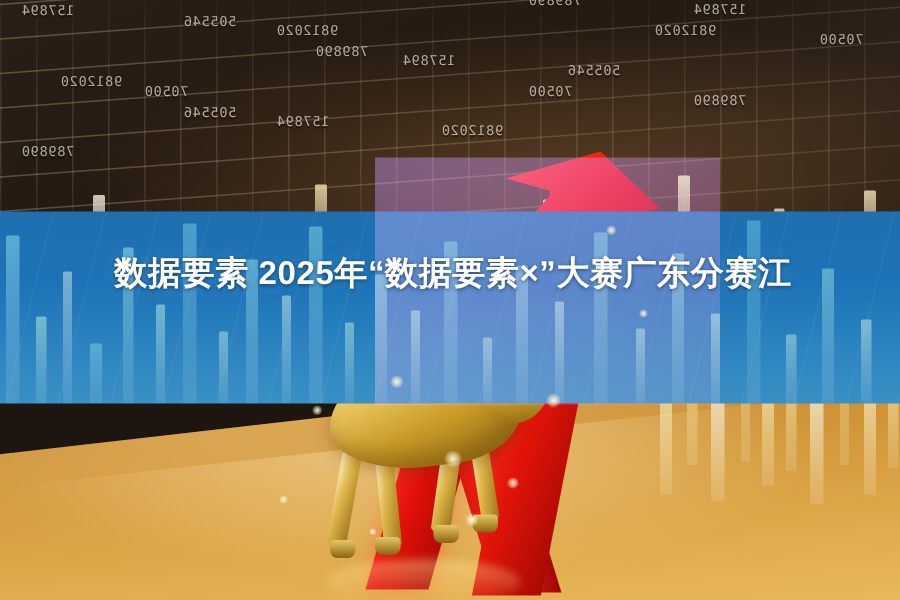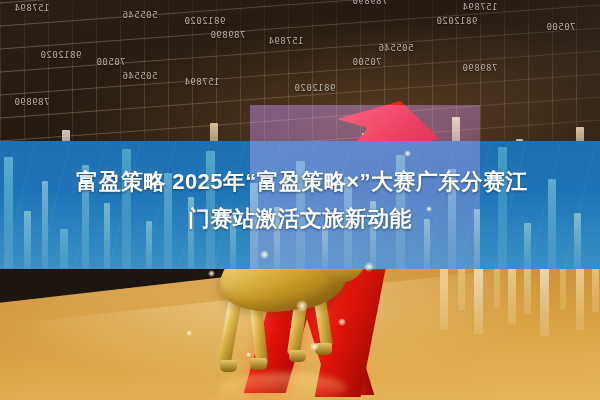--- a/index.html
+++ b/index.html
@@ -329,17 +329,16 @@
       <div class="bokeh" style="left: 338px; top: 318px; width: 8px; height: 8px;"></div>
       <div class="bokeh" style="left: 186px; top: 330px; width: 6px; height: 6px;"></div>
       <div class="bokeh" style="left: 364px; top: 262px; width: 10px; height: 10px;"></div>
       <div class="bokeh" style="left: 404px; top: 150px; width: 7px; height: 7px;"></div>
       <div class="bokeh" style="left: 426px; top: 206px; width: 6px; height: 6px;"></div>
       <div class="bokeh" style="left: 310px; top: 342px; width: 9px; height: 9px;"></div>
       <div class="bokeh" style="left: 246px; top: 352px; width: 5px; height: 5px;"></div>
     </div>
 
   <div class="headline">
-    <span class="l1">富盈策略 2025年“富盈策略×”大赛广东分赛江</span>
-    <span class="l2">门赛站激活文旅新动能</span>
+    <span class="l1">数据要素 2025年“数据要素×”大赛广东分赛江</span>
   </div>
 
 </div>
 
 </body></html>

